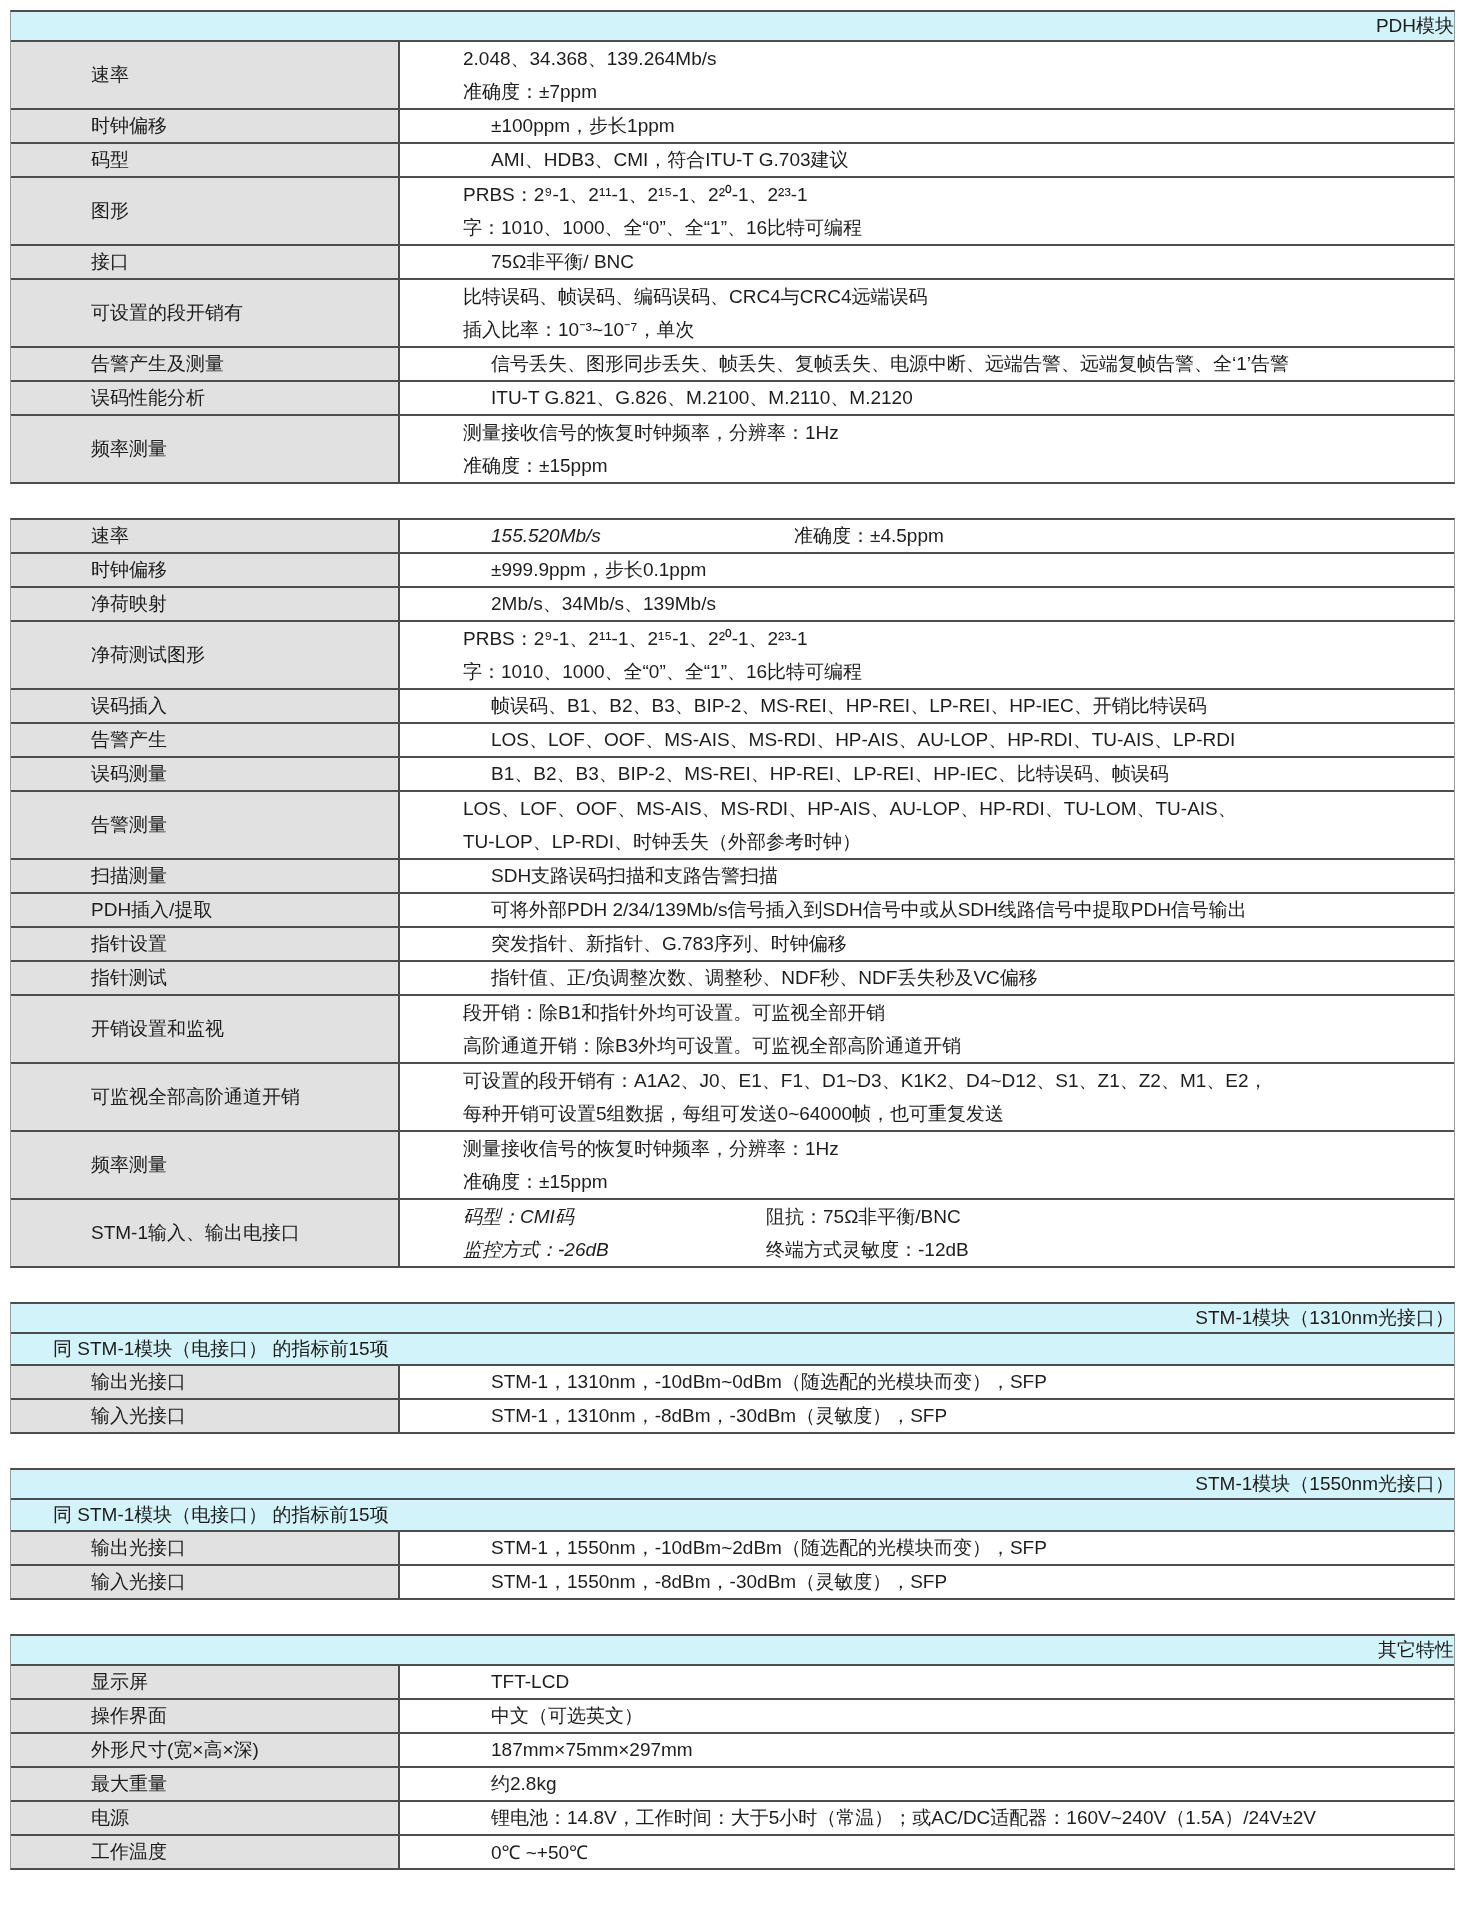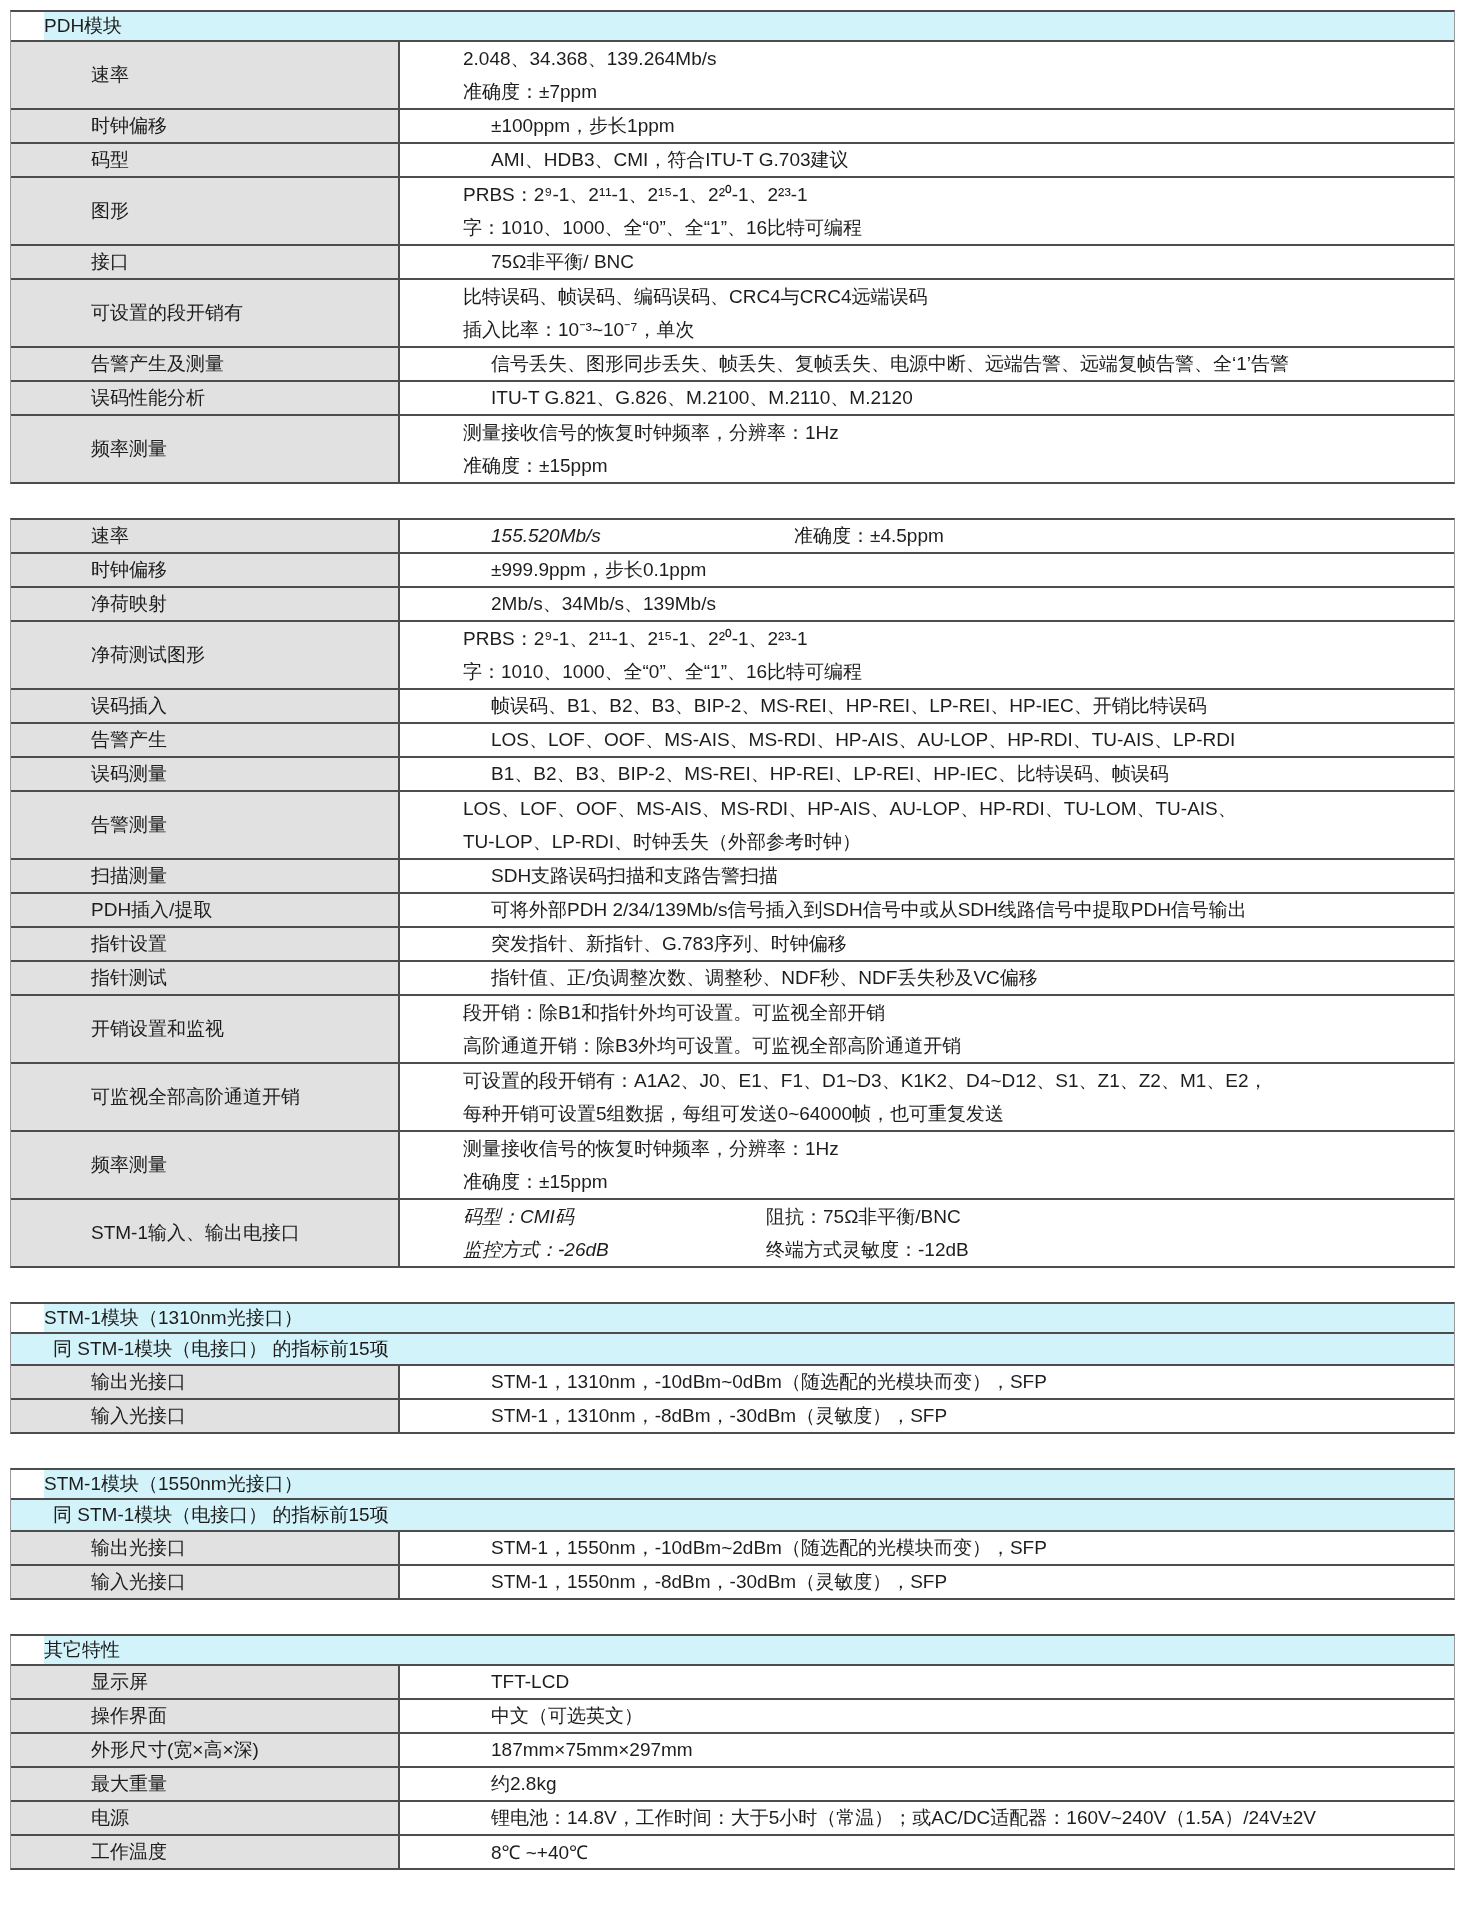--- a/index.html
+++ b/index.html
@@ -28,22 +28,21 @@
     border-right:1px solid var(--border-side);
     margin-bottom:34px;
     background:var(--value-bg);
   }
   .trow{ display:flex; border-top:2px solid var(--border-dark); }
   .trow:first-child{ border-top:none; }
   .thead{
     background:var(--header-bg);
     min-height:28px;
     align-items:center;
-    justify-content:flex-start;
-    margin-left:33px;
+    justify-content:flex-end;
   }
   .thead .title{ text-align:center; }
   .tnote{
     background:var(--header-bg);
     min-height:32px;
     align-items:center;
     padding-left:42px;
   }
   .r1{ min-height:32px; }
   .r2{ min-height:66px; }
@@ -324,17 +323,17 @@
       </div>
       <div class="trow r1">
         <div class="cell label">电源</div>
         <div class="cell value">
           <div class="vline">锂电池：14.8V，工作时间：大于5小时（常温）；或AC/DC适配器：160V~240V（1.5A）/24V±2V</div>
         </div>
       </div>
       <div class="trow r1">
         <div class="cell label">工作温度</div>
         <div class="cell value">
-          <div class="vline">8℃ ~+40℃</div>
+          <div class="vline">0℃ ~+50℃</div>
         </div>
       </div>
     </section>
 </div>
 
 </body></html>

